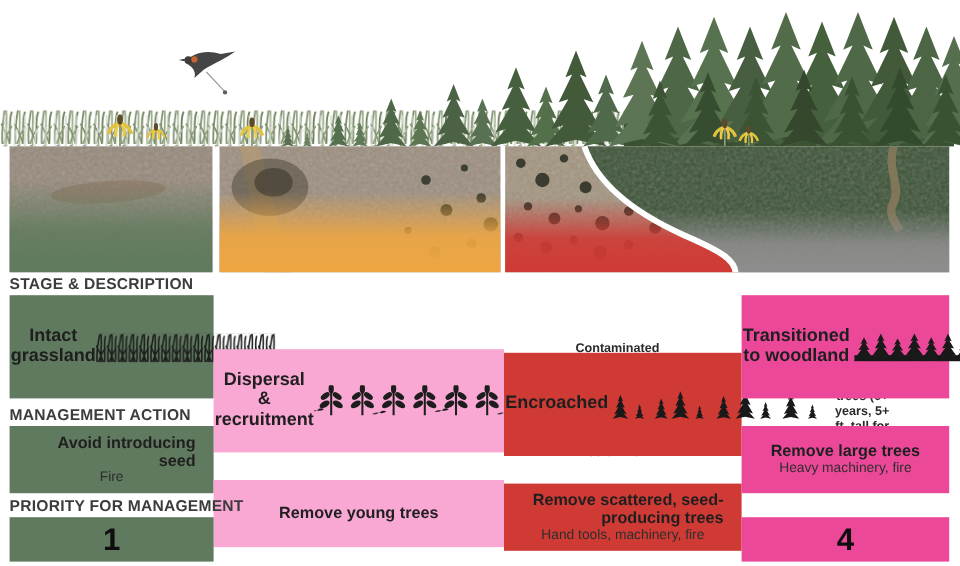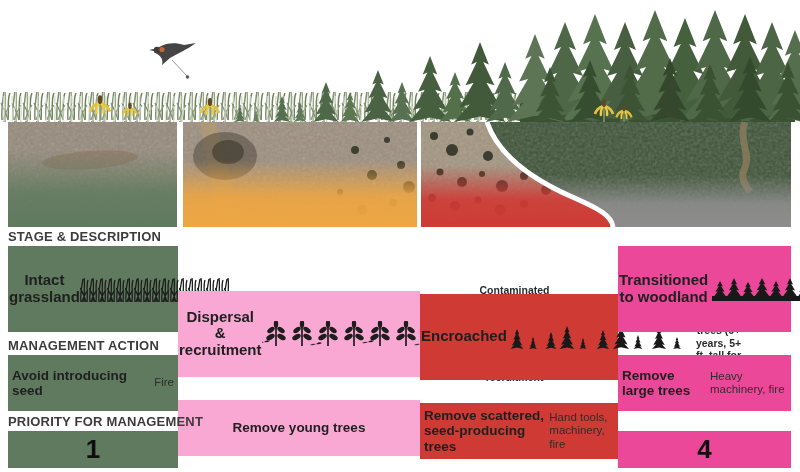--- a/index.html
+++ b/index.html
@@ -17,23 +17,23 @@
   .c3{width:198px;background:#cf3a34;margin-top:48px;}
   .c4{width:173px;background:#ec4899;}
   .stage-row{height:86px;}
   .stage-cell{box-sizing:border-box;height:86px;padding:5px 5px 6px 1px;
               display:flex;flex-direction:row;justify-content:space-between;
               align-items:center;text-align:center;}
   .stage-title{font-size:15px;font-weight:700;color:#1f1f1f;line-height:1.1;}
   .stage-icon{height:26px;display:flex;align-items:flex-end;justify-content:center;}
   .stage-desc{font-size:10.5px;font-weight:700;color:#2a2a2a;line-height:1.18;}
   .action-row{height:56px;margin-top:2px;}
-  .action-cell{box-sizing:border-box;height:56px;padding:6px 4px;
-               display:flex;flex-direction:row;justify-content:center;
-               align-items:center;text-align:left;gap:1px;}
+  .action-cell{box-sizing:border-box;height:56px;padding:6px 15px;
+               display:flex;flex-direction:column;justify-content:center;
+               align-items:center;text-align:right;gap:1px;}
   .action-title{font-size:13.5px;font-weight:700;color:#1f1f1f;line-height:1.12;}
   .action-detail{font-size:11.5px;color:#2e2e2e;line-height:1.15;}
   .priority-row{height:37px;margin-top:2px;}
   .priority-cell{height:37px;line-height:37px;text-align:center;
                  font-size:26px;font-weight:700;color:#0e0e0e;}
 </style>
 </head>
 <body>
 
 <div class="canvas">

